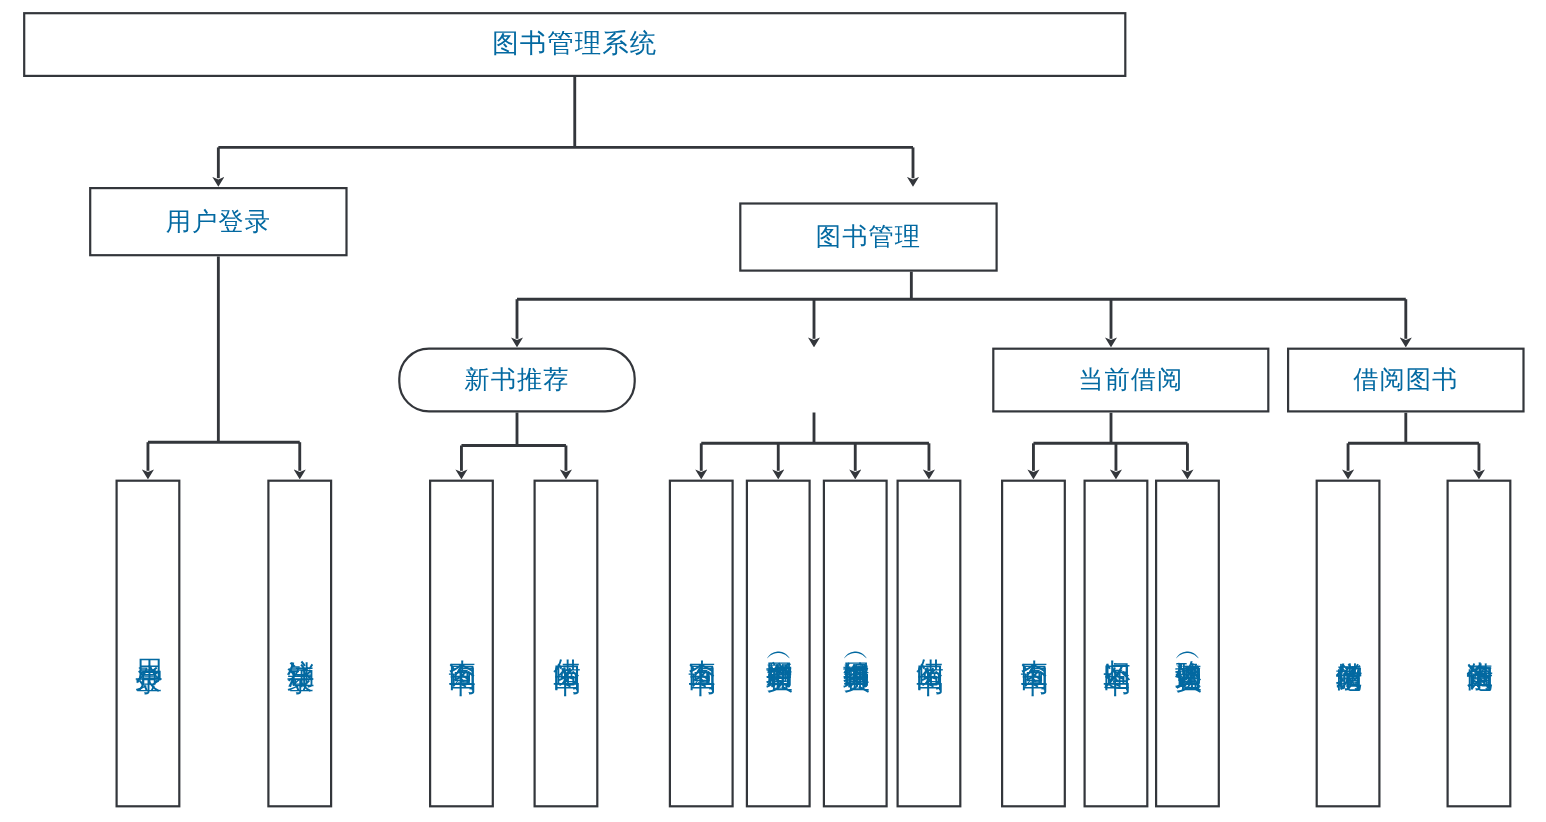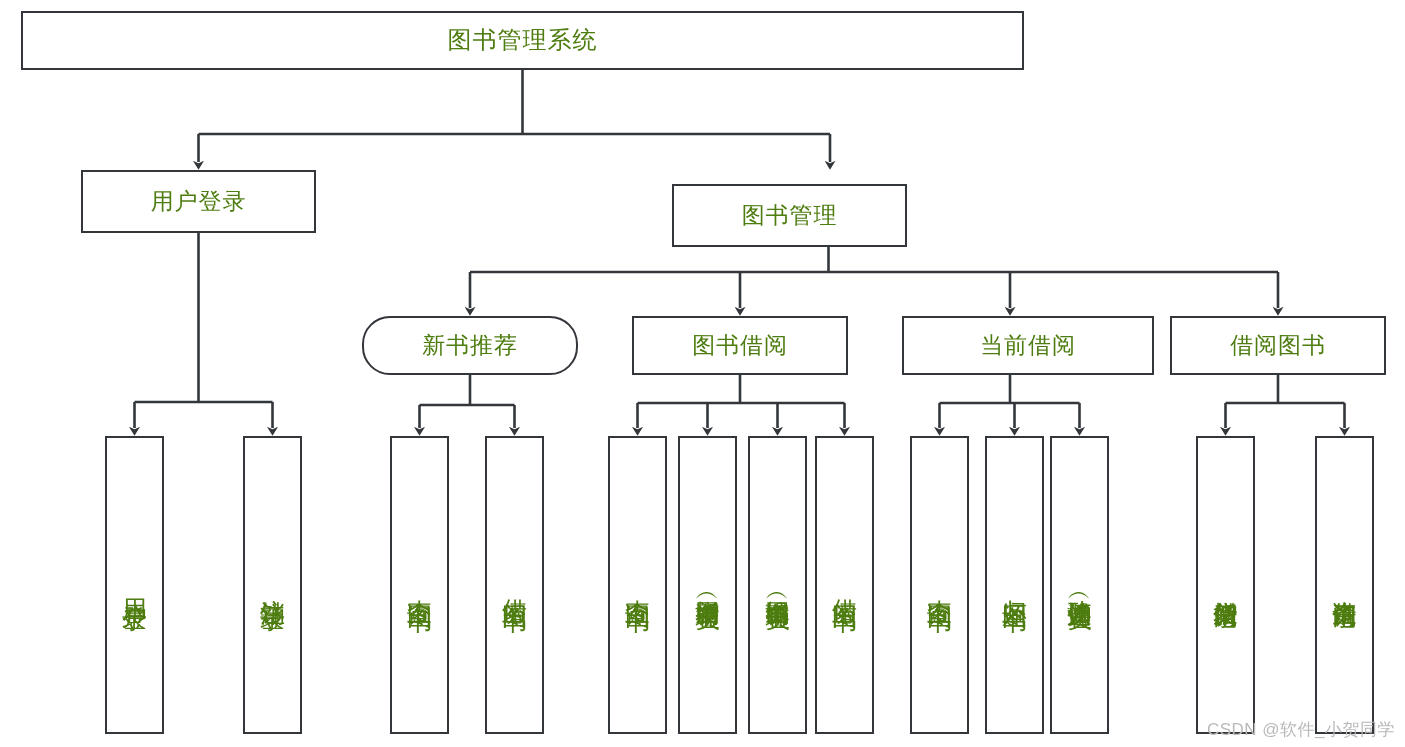--- a/index.html
+++ b/index.html
@@ -31,21 +31,21 @@
     display:flex;
     align-items:center;
     justify-content:center;
     z-index:3;
   }
   .node .lbl{
     display:block;
     text-align:left;
     line-height:1.18;
     letter-spacing:0.04em;
-    color:#4d7c0f;
+    color:#0369a1;
     white-space:nowrap;
   }
   
   .node.horiz .lbl{
     font-size:23px;
   }
   .node.root .lbl{ font-size:24px; }
   
   .node.vert{
     align-items:center;
@@ -139,23 +139,20 @@
   <div class="node horiz" style="left:81px;top:170px;width:235px;height:63px;">
     <span class="lbl">用户登录</span>
   </div>
   <div class="node horiz" style="left:672px;top:170px;width:235px;height:63px;margin-top:14px;">
     <span class="lbl">图书管理</span>
   </div>
 
   <div class="node horiz" style="left:362px;top:316px;width:216px;height:59px;border-radius:28px;">
     <span class="lbl">新书推荐</span>
   </div>
-  <div class="node horiz" style="left:632px;top:316px;width:216px;height:59px;">
-    <span class="lbl">图书借阅</span>
-  </div>
   <div class="node horiz" style="left:902px;top:316px;width:252px;height:59px;">
     <span class="lbl">当前借阅</span>
   </div>
   <div class="node horiz" style="left:1170px;top:316px;width:216px;height:59px;">
     <span class="lbl">借阅图书</span>
   </div>
 
   <div class="node vert" style="left:105px;top:436px;width:59px;height:298px;">
     <span class="lbl">用户登录</span>
   </div>
@@ -193,14 +190,13 @@
     <span class="lbl">确认归还（管理员）</span>
   </div>
 
   <div class="node vert tight" style="left:1196px;top:436px;width:59px;height:298px;">
     <span class="lbl">新增借阅记录</span>
   </div>
   <div class="node vert tight" style="left:1315px;top:436px;width:59px;height:298px;">
     <span class="lbl">查询借阅记录</span>
   </div>
 
-  <div id="watermark">CSDN @软件_小贺同学</div>
 </div>
 
 </body></html>

